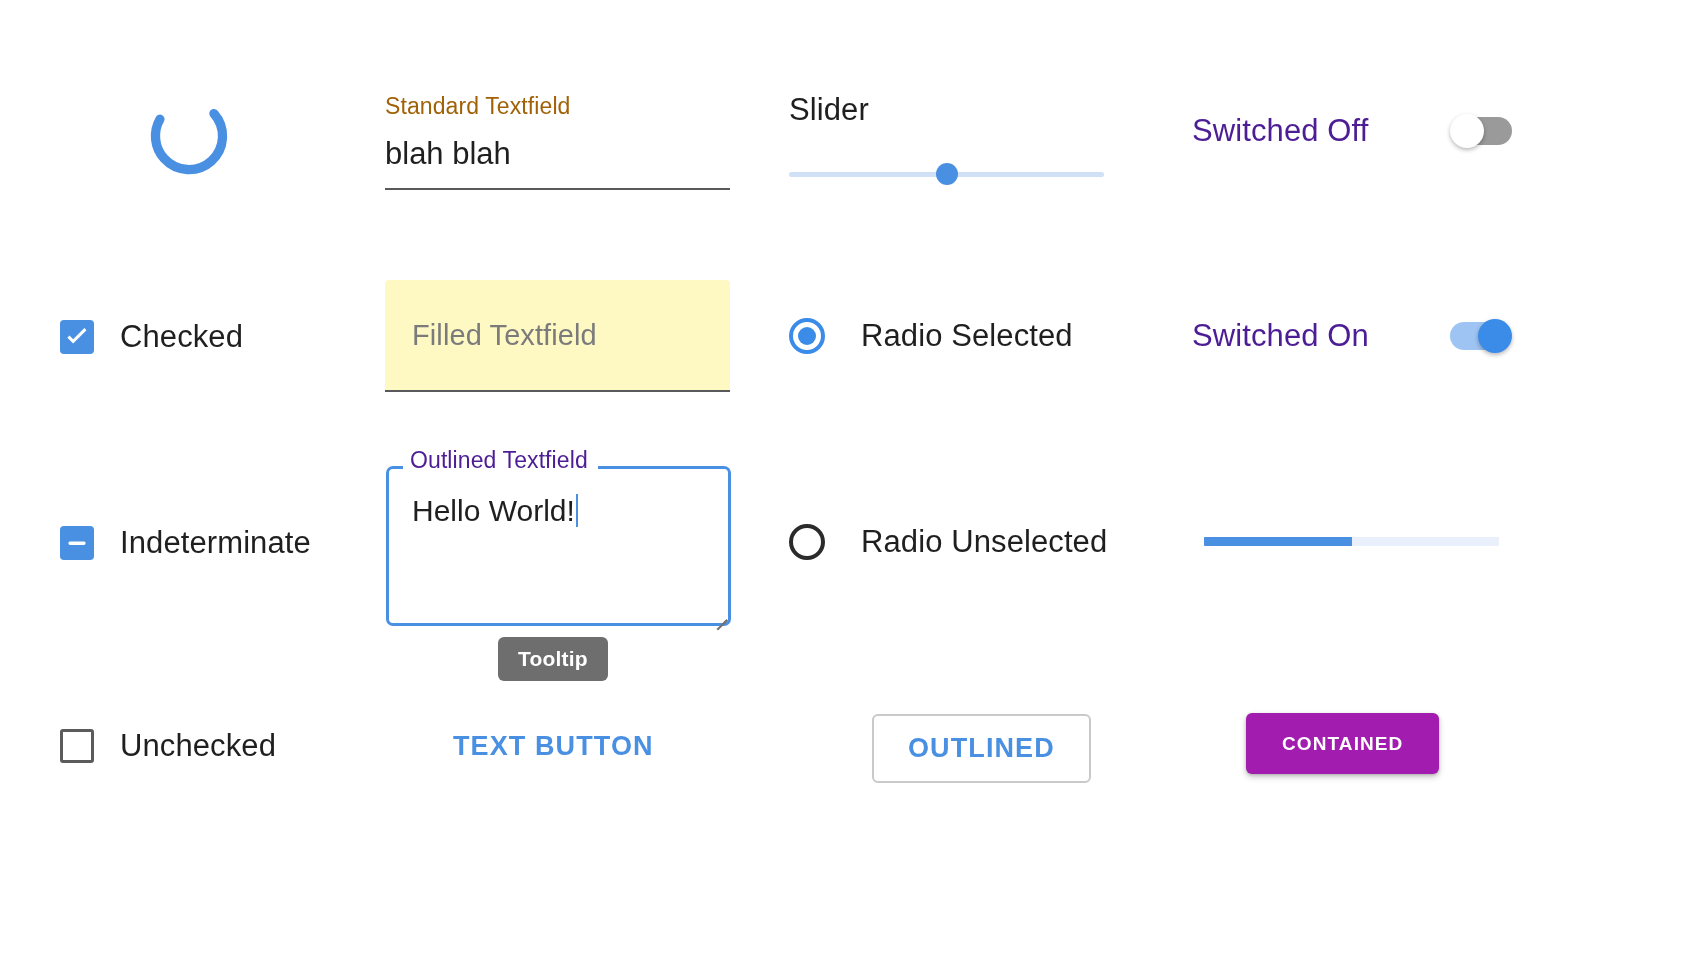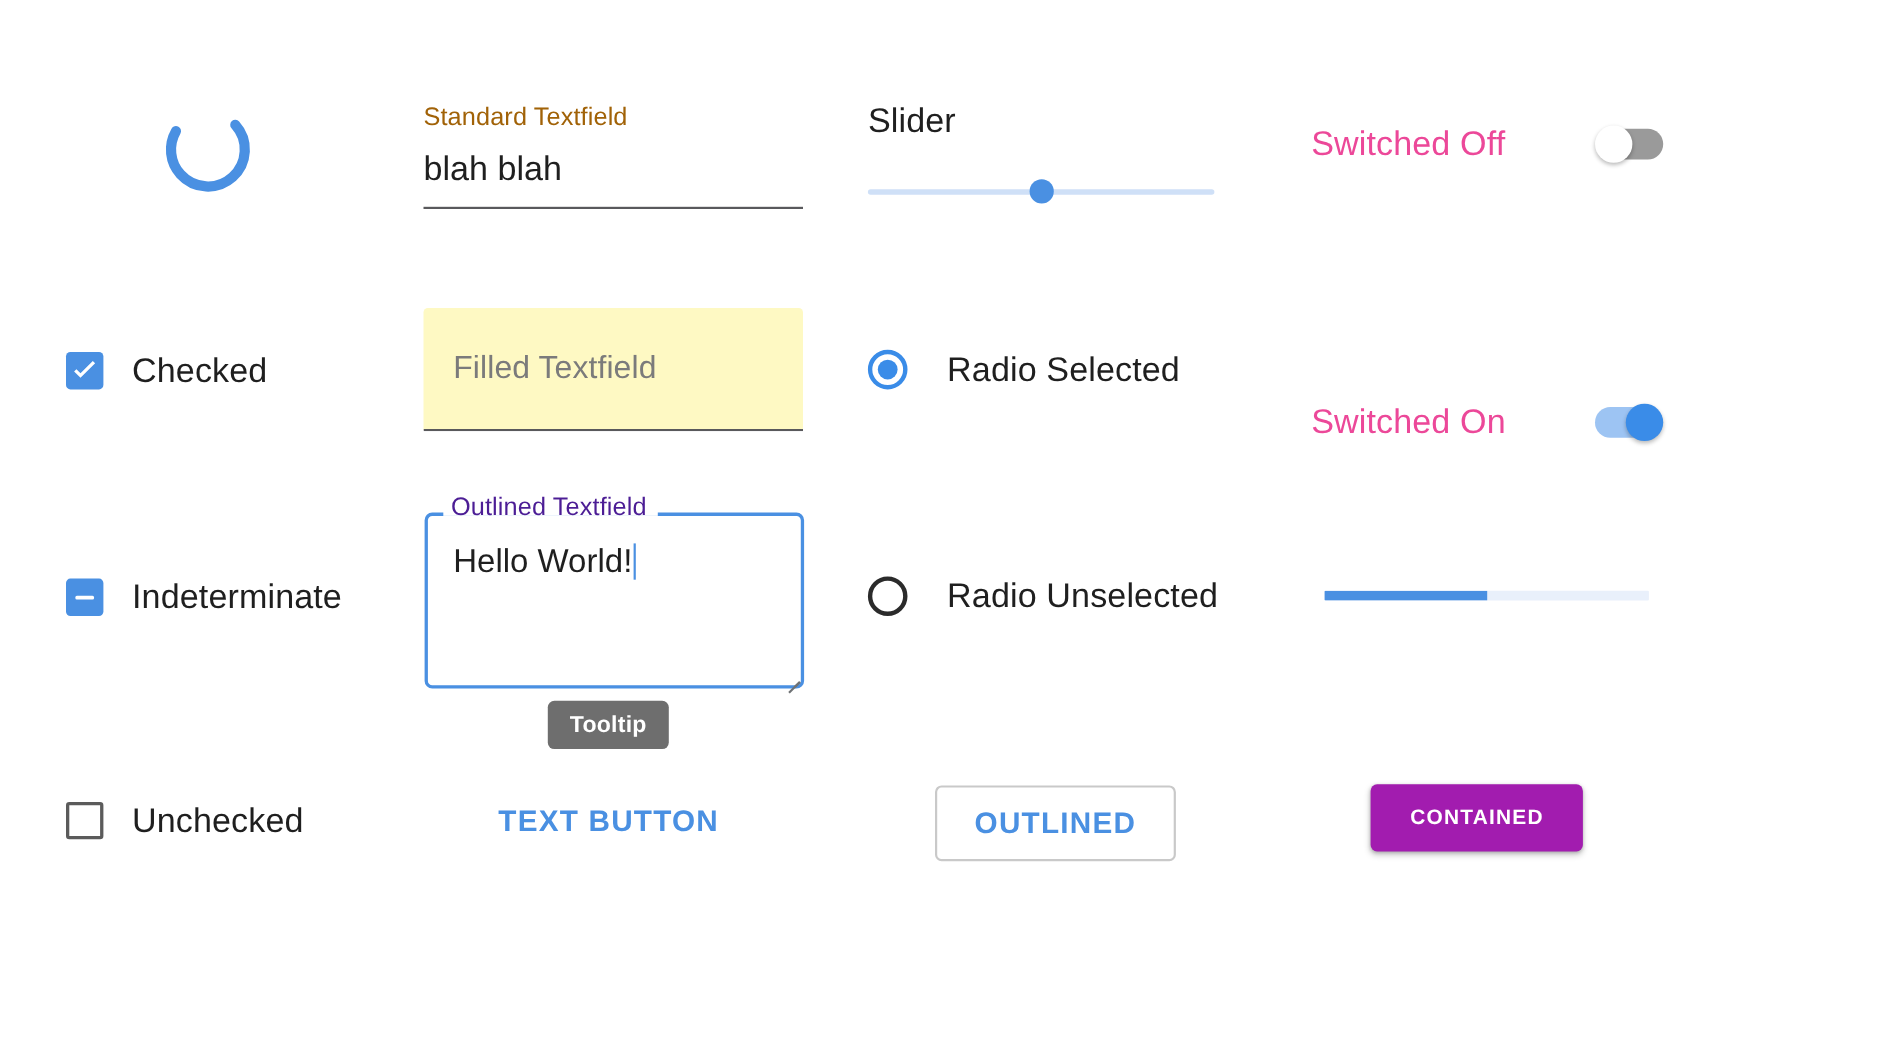--- a/index.html
+++ b/index.html
@@ -244,21 +244,21 @@
 
   
   .switch-row {
     display: flex;
     align-items: center;
     justify-content: space-between;
     width: 320px;
   }
   .switch-label {
     font-size: 31px;
-    color: #ec4899;
+    color: #4c1d95;
     white-space: nowrap;
     letter-spacing: .1px;
   }
   .switch {
     position: relative;
     width: 62px;
     height: 34px;
     flex: none;
   }
   .switch .track {
@@ -380,21 +380,21 @@
     <div class="filled-placeholder">Filled Textfield</div>
   </div>
 
   <div class="cell radio-row" style="left:789px; top:318px;">
     <div class="radio radio-on">
       <div class="dot"></div>
     </div>
     <div class="radio-label">Radio Selected</div>
   </div>
 
-  <div class="cell switch-row" style="left:1192px; top:318px;margin-top:48px;">
+  <div class="cell switch-row" style="left:1192px; top:318px;">
     <div class="switch-label">Switched On</div>
     <div class="switch switch-on">
       <div class="track"></div>
       <div class="thumb"></div>
     </div>
   </div>
 
   <div class="cell check-row" style="left:60px; top:525px;">
     <div class="cb cb-indeterminate">
       <svg width="34" height="34" viewBox="0 0 24 24">
@@ -435,21 +435,21 @@
 
   <div class="cell check-row" style="left:60px; top:728px;">
     <div class="cb cb-unchecked"></div>
     <div class="cb-label">Unchecked</div>
   </div>
 
   <div class="cell" style="left:453px; top:731px;">
     <button class="btn-text">TEXT BUTTON</button>
   </div>
 
-  <div class="cell" style="left:850px; top:714px;">
+  <div class="cell" style="left:872px; top:714px;">
     <button class="btn-outlined">OUTLINED</button>
   </div>
 
   <div class="cell" style="left:1246px; top:713px;">
     <button class="btn-contained">CONTAINED</button>
   </div>
 
 </div>
 
 </body></html>

